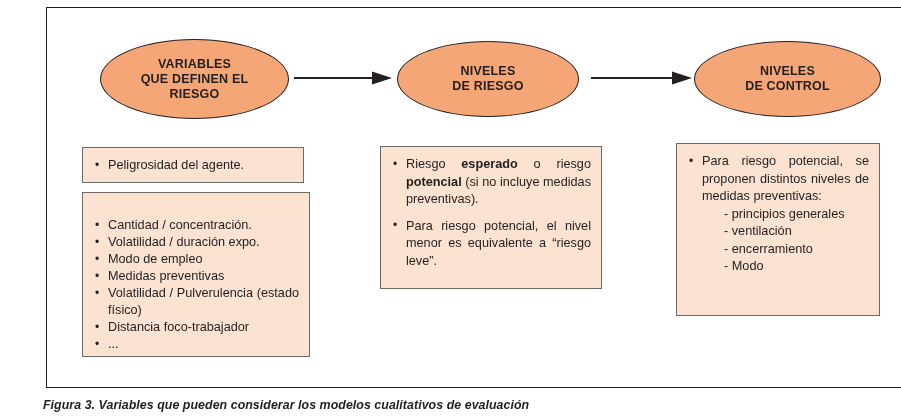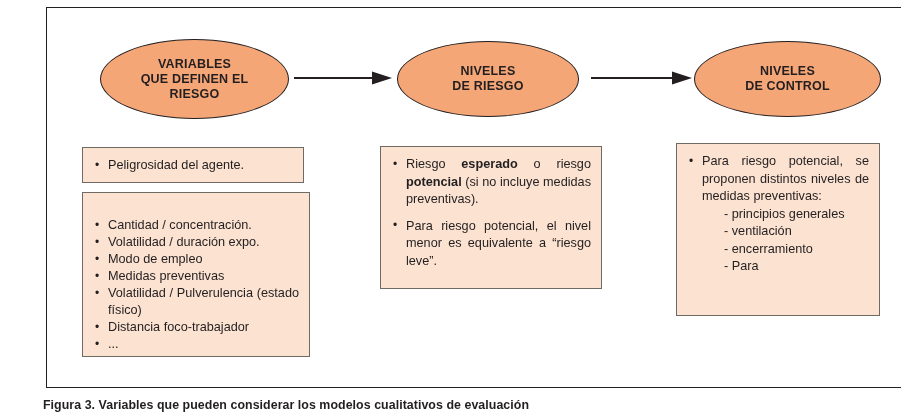--- a/index.html
+++ b/index.html
@@ -106,20 +106,21 @@
   .bold { font-weight: bold; }
 
   #box-peligrosidad ul.bullets { }
 
   
   .caption {
     position: absolute;
     left: 3px;
     top: 398px;
     font-size: 12.4px;
+    font-style: italic;
     font-weight: bold;
     color: #231f20;
     letter-spacing: 0.05px;
   }
 </style>
 </head>
 <body>
 
 <div id="figure-root">
 
@@ -180,20 +181,20 @@
     </ul>
   </div>
 
   <div class="box" id="box-niveles-control">
     <ul class="bullets">
       <li class="justified">Para riesgo potencial, se proponen distintos niveles de medidas preventivas:</li>
       <li class="nomark">
         <span class="subitem">- principios generales</span>
         <span class="subitem">- ventilación</span>
         <span class="subitem">- encerramiento</span>
-        <span class="subitem">- Para</span>
+        <span class="subitem">- Modo</span>
       </li>
     </ul>
   </div>
 
   <div class="caption">Figura 3. Variables que pueden considerar los modelos cualitativos de evaluación</div>
 
 </div>
 
 </body></html>

